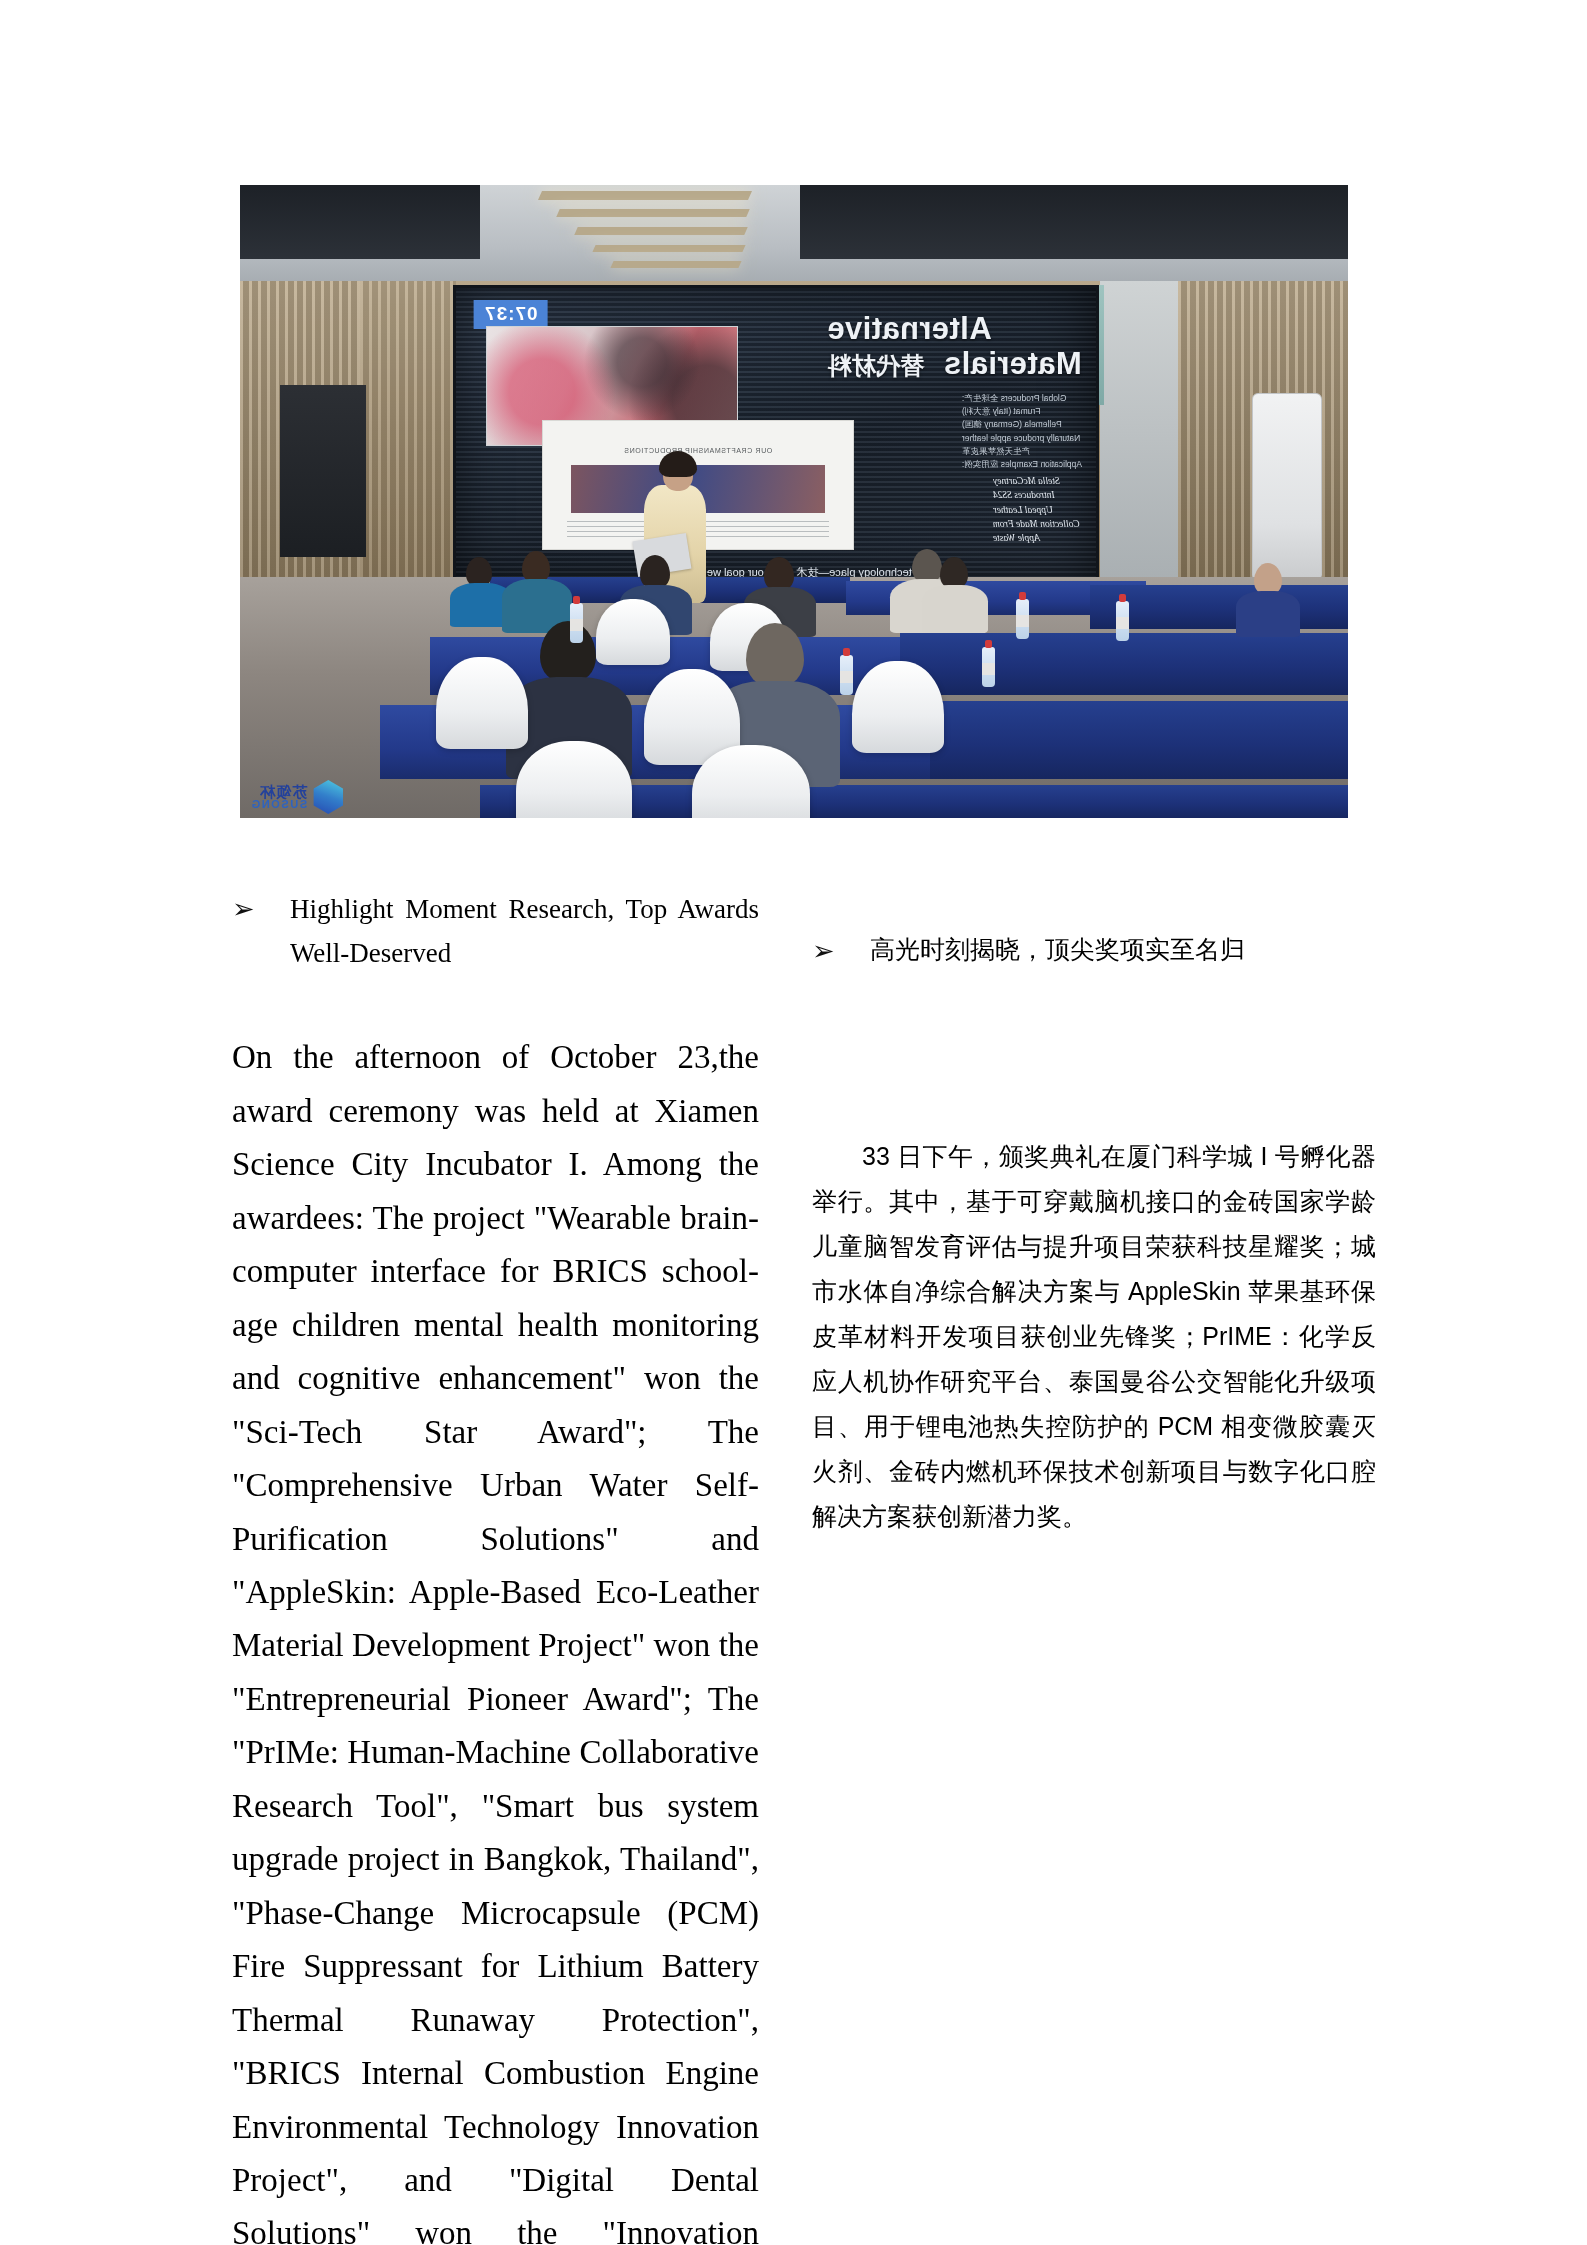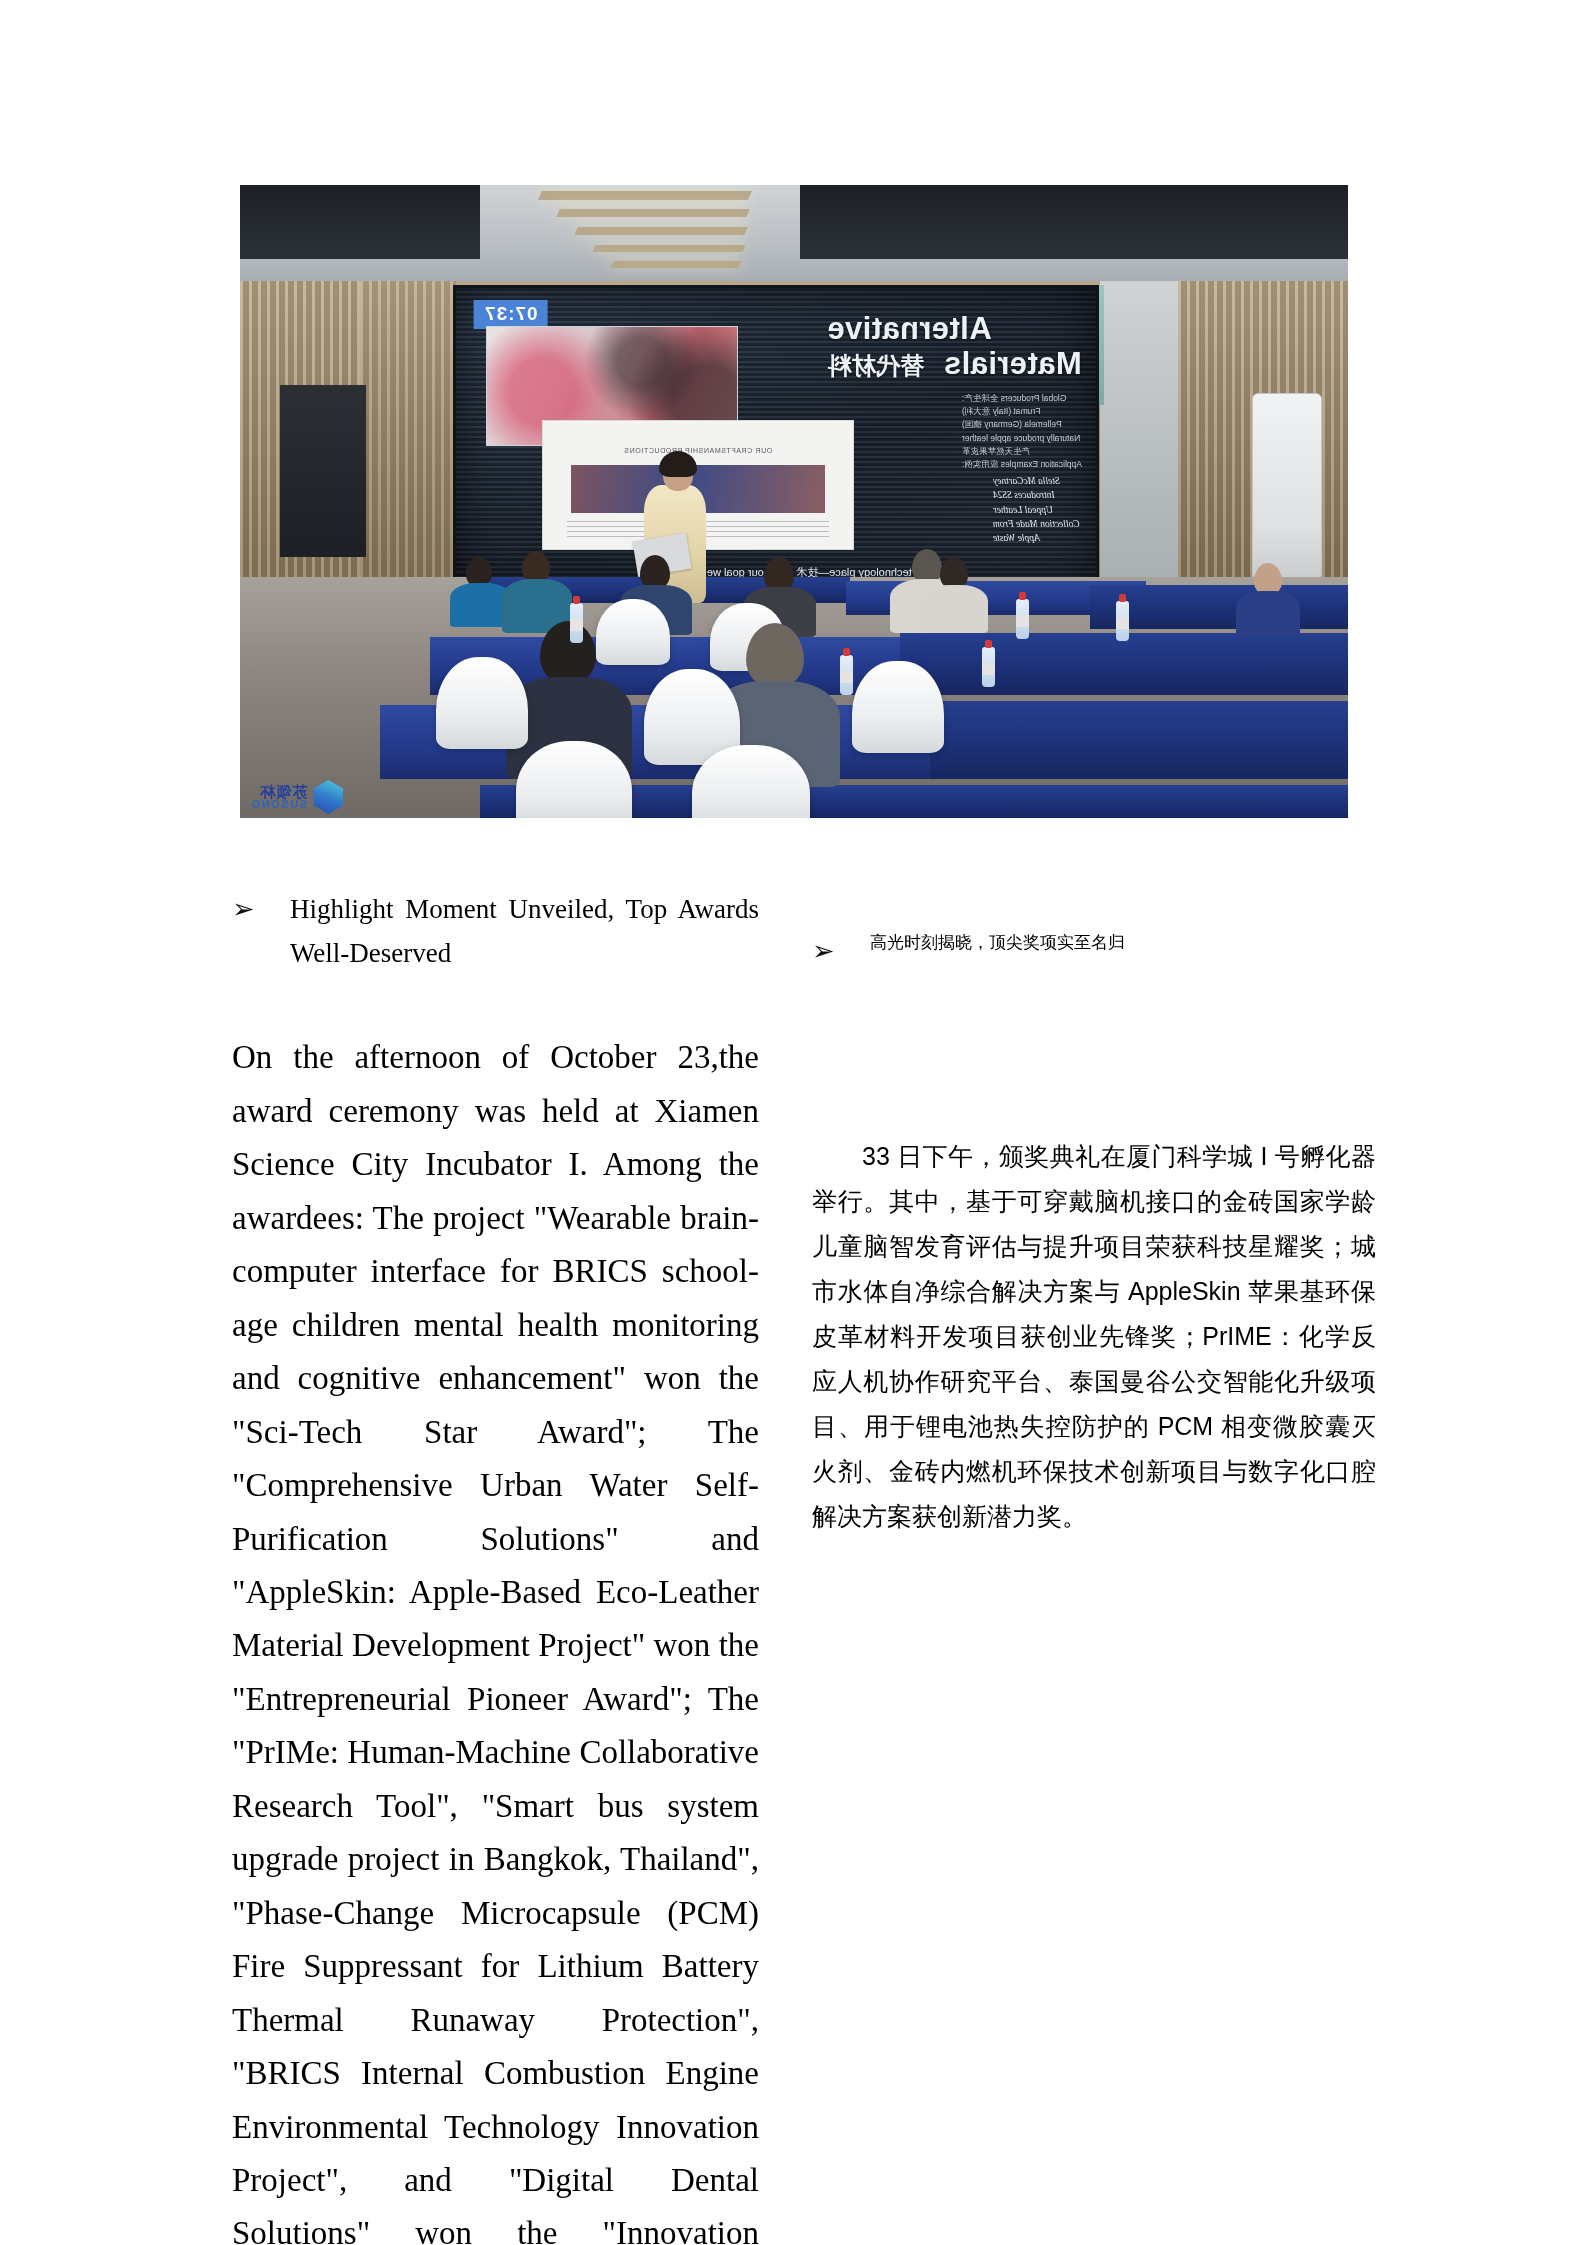--- a/index.html
+++ b/index.html
@@ -291,22 +291,22 @@
   }
   .heading-text {
     flex: 1 1 auto;
     font-size: 27px;
     line-height: 1.62;
     text-align: justify;
     text-align-last: left;
     hyphens: none;
   }
   .heading-text.cn {
-    font-family: Liberation Mono, monospace;
-    font-size: 17px;
+    font-family: Liberation Serif, serif;
+    font-size: 25px;
     white-space: nowrap;
     text-align: left;
   }
 
   .body-par {
     font-size: 33px;
     line-height: 1.62;
     text-align: justify;
     text-align-last: left;
     hyphens: none;
@@ -457,21 +457,21 @@
           <div class="wm-en">SUSONG</div>
         </div>
       </div>
 
     </div>
   </div>
 
   <div class="col-left">
     <div class="heading">
       <span class="bullet">➢</span>
-      <span class="heading-text">Highlight Moment Unveiled, Top Awards Well-Deserved</span>
+      <span class="heading-text">Highlight Moment Research, Top Awards Well-Deserved</span>
     </div>
     <p class="body-par en">On the afternoon of October 23,the award ceremony was held at Xiamen Science City Incubator I. Among the awardees: The project "Wearable brain-computer interface for BRICS school-age children mental health monitoring and cognitive enhancement" won the "Sci-Tech Star Award"; The "Comprehensive Urban Water Self-Purification Solutions" and "AppleSkin: Apple-Based Eco-Leather Material Development Project" won the "Entrepreneurial Pioneer Award"; The "PrIMe: Human-Machine Collaborative Research Tool", "Smart bus system upgrade project in Bangkok, Thailand", "Phase-Change Microcapsule (PCM) Fire Suppressant for Lithium Battery Thermal Runaway Protection", "BRICS Internal Combustion Engine Environmental Technology Innovation Project", and "Digital Dental Solutions" won the "Innovation Potential Award".</p>
   </div>
 
   <div class="col-right">
     <div class="heading">
       <span class="bullet">➢</span>
       <span class="heading-text cn">高光时刻揭晓，顶尖奖项实至名归</span>
     </div>
     <p class="body-par cn">33 日下午，颁奖典礼在厦门科学城 I 号孵化器举行。其中，基于可穿戴脑机接口的金砖国家学龄儿童脑智发育评估与提升项目荣获科技星耀奖；城市水体自净综合解决方案与 AppleSkin 苹果基环保皮革材料开发项目获创业先锋奖；PrIME：化学反应人机协作研究平台、泰国曼谷公交智能化升级项目、用于锂电池热失控防护的 PCM 相变微胶囊灭火剂、金砖内燃机环保技术创新项目与数字化口腔解决方案获创新潜力奖。</p>

